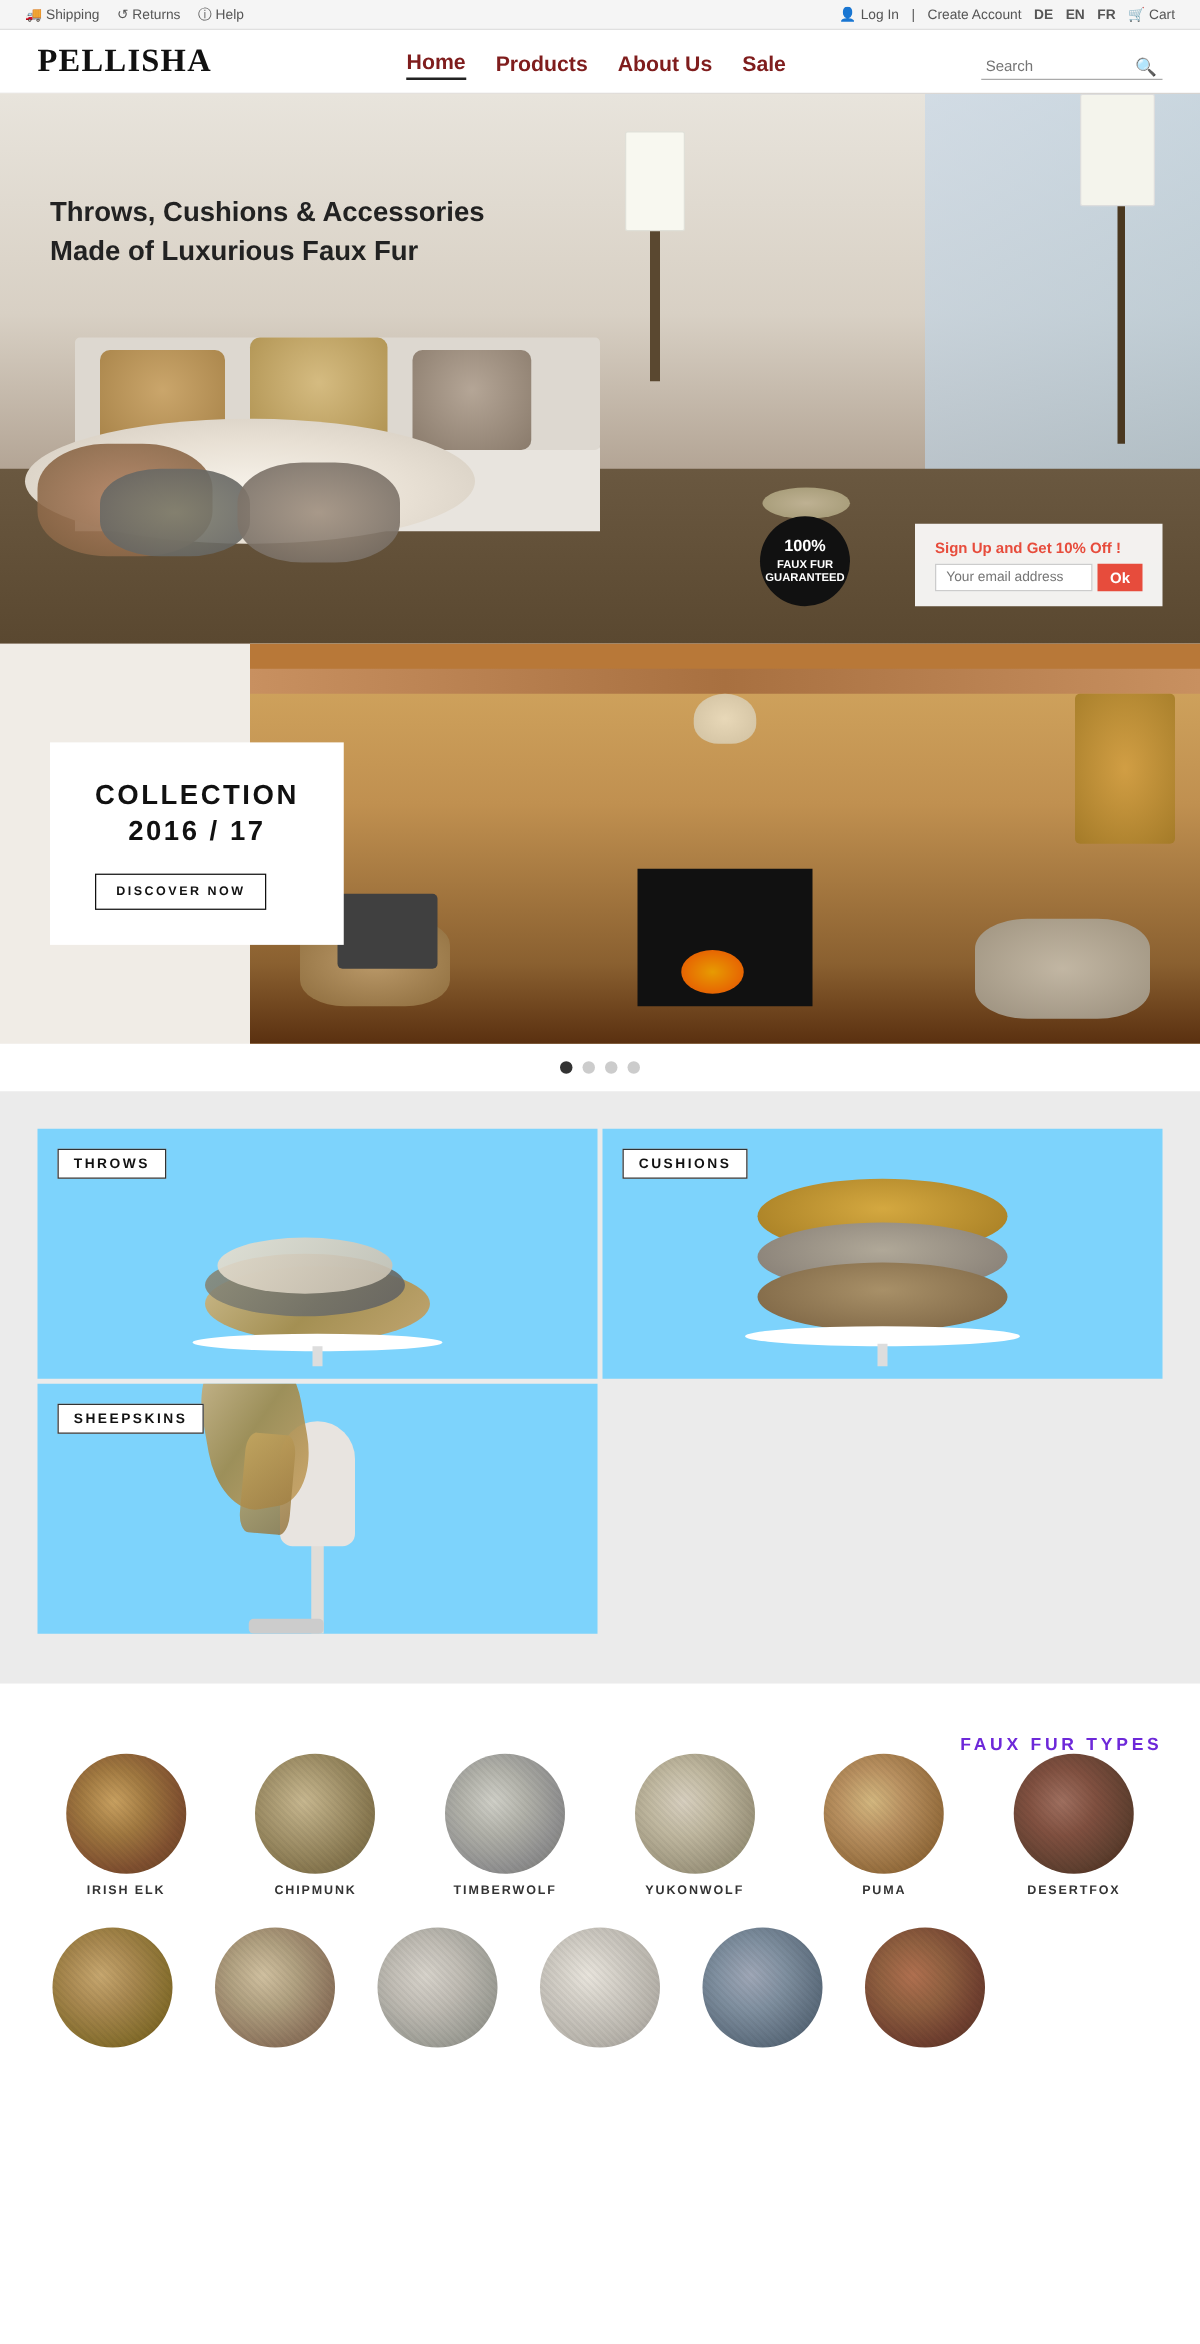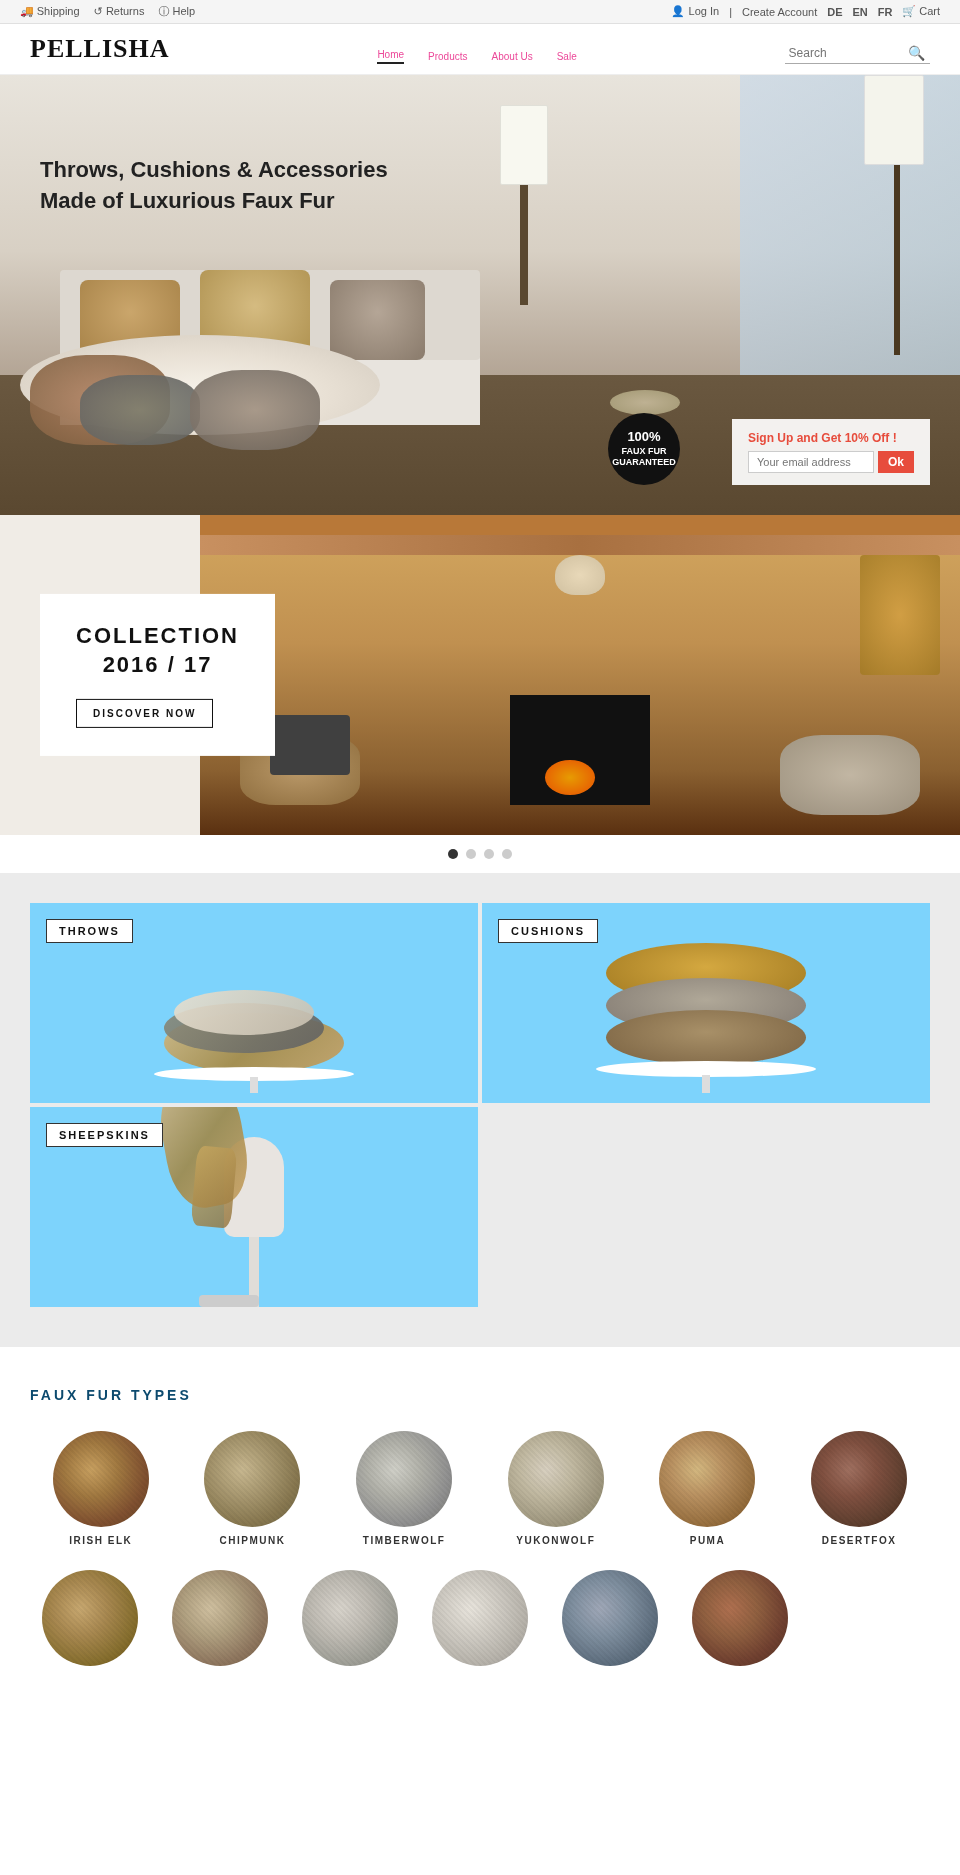--- a/index.html
+++ b/index.html
@@ -33,23 +33,23 @@
     .logo {
       font-size: 26px;
       font-weight: 900;
       letter-spacing: 1px;
       color: #111;
       font-family: 'Georgia', serif;
     }
     nav { display: flex; gap: 24px; align-items: center; }
     nav a {
       text-decoration: none;
-      color: #ec4899;
-      font-size: 10px;
-      font-weight: 400;
+      color: #7f1d1d;
+      font-size: 17px;
+      font-weight: 700;
     }
     nav a.active { border-bottom: 2px solid #222; padding-bottom: 2px; }
     .search-box {
       display: flex;
       align-items: center;
       border-bottom: 1px solid #aaa;
       padding: 2px 4px;
     }
     .search-box input {
       border: none;
@@ -245,26 +245,25 @@
       color: #111;
       z-index: 2;
     }
 
     
     .fur-types-section {
       background: #fff;
       padding: 40px 30px 30px;
     }
     .fur-types-title {
-      text-align: left;
+      text-align: right;
       font-size: 14px;
       font-weight: bold;
       letter-spacing: 3px;
-      color: #0c4a6e;
-      margin-bottom: 28px;
+      color: #6d28d9;
     }
     .fur-circles-row {
       display: flex;
       justify-content: space-around;
       align-items: flex-end;
       margin-bottom: 24px;
       flex-wrap: wrap;
       gap: 10px;
     }
     .fur-circle-item {

